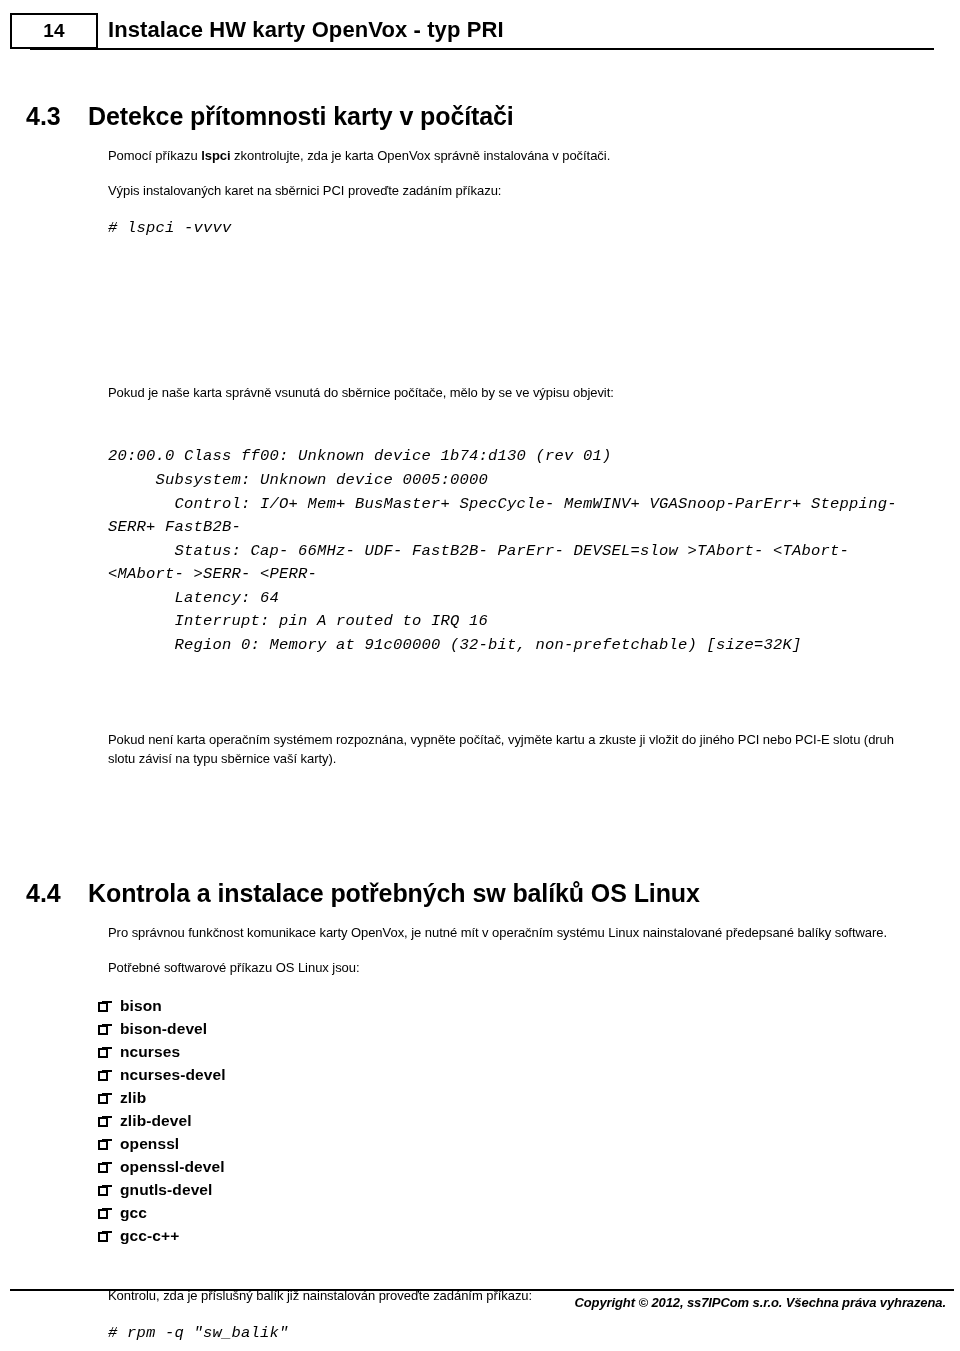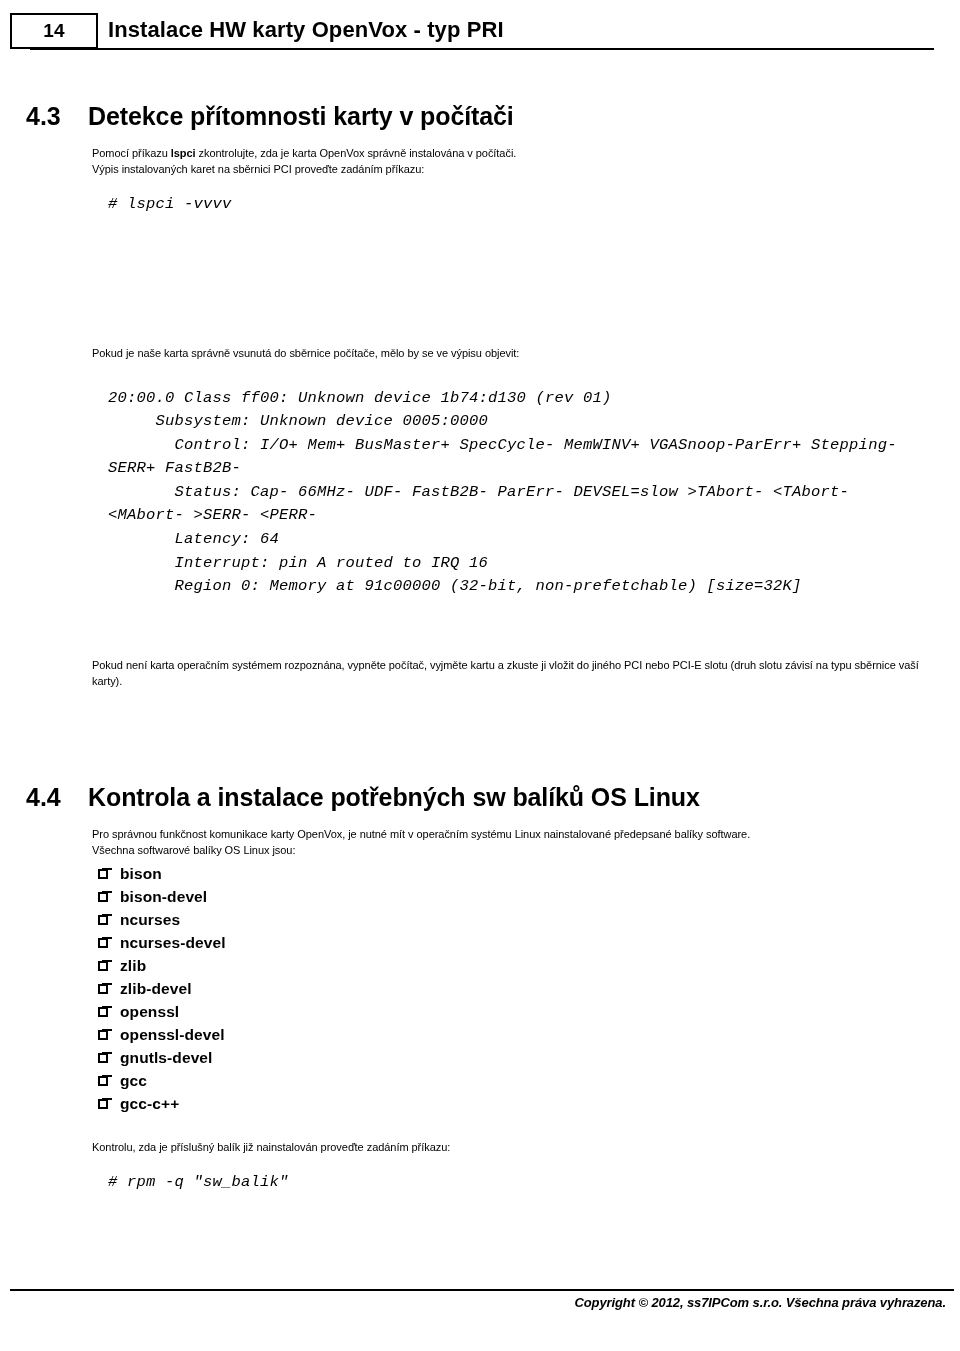--- a/index.html
+++ b/index.html
@@ -81,23 +81,23 @@
     width: 62px;
     flex: 0 0 62px;
   }
   .sec-title {
     font-size: 25px;
     font-weight: bold;
     letter-spacing: -0.1px;
   }
 
   .para {
-    margin: 0;
+    margin: 16px;
     padding: 0 30px 0 92px;
-    font-size: 11px;
+    font-size: 13px;
     line-height: 1.46;
     letter-spacing: -0.05px;
   }
   .para.justify { text-align: justify; }
   .para b { font-weight: bold; }
 
   .code {
     margin: 16px;
     padding: 0 20px 0 92px;
     font-family: "Liberation Mono", "DejaVu Sans Mono", monospace;
@@ -224,21 +224,21 @@
   <p class="para">Pokud není karta operačním systémem rozpoznána, vypněte počítač, vyjměte kartu a zkuste ji vložit do jiného PCI nebo PCI-E slotu (druh slotu závisí na typu sběrnice vaší karty).</p>
 
   <div class="spacer-xl"></div>
 
   <div class="sec-heading">
     <span class="sec-num">4.4</span>
     <span class="sec-title">Kontrola a instalace potřebných sw balíků OS Linux</span>
   </div>
 
   <p class="para justify">Pro správnou funkčnost komunikace karty OpenVox, je nutné mít v operačním systému Linux nainstalované předepsané balíky software.</p>
-  <p class="para">Všechna softwarové balíky OS Linux jsou:</p>
+  <p class="para">Potřebné softwarové příkazu OS Linux jsou:</p>
 
   <ul class="pkg-list">
     <li class="pkg-item">
       <span class="pkg-bullet"><span class="sq"></span></span>
       <span class="pkg-label">bison</span>
     </li>
     <li class="pkg-item">
       <span class="pkg-bullet"><span class="sq"></span></span>
       <span class="pkg-label">bison-devel</span>
     </li>

